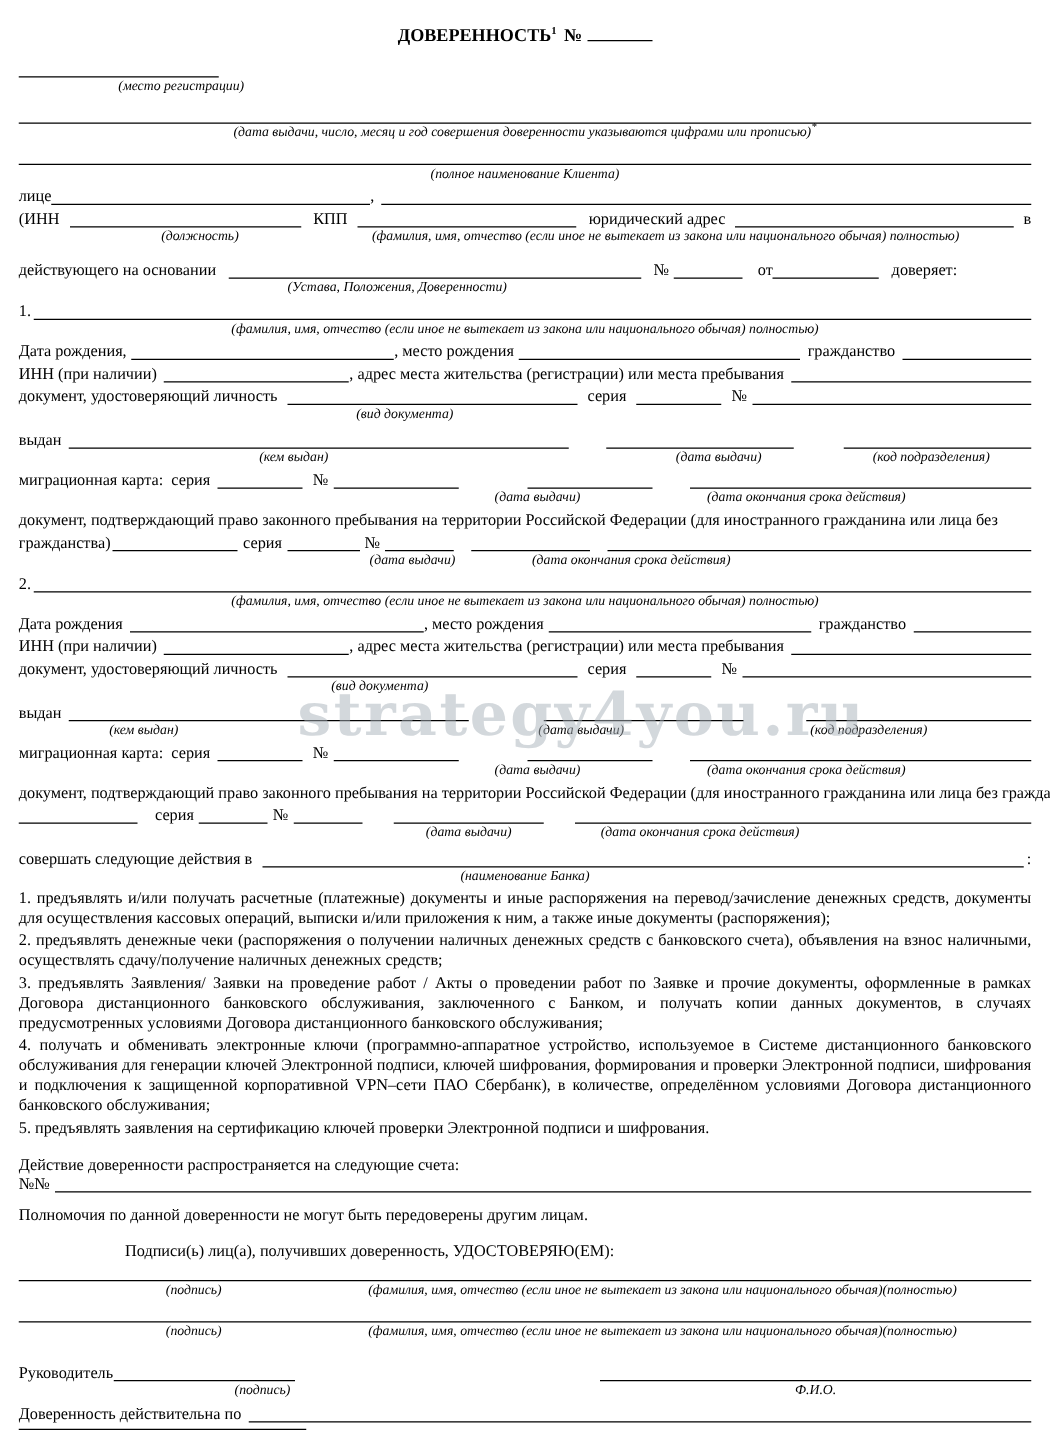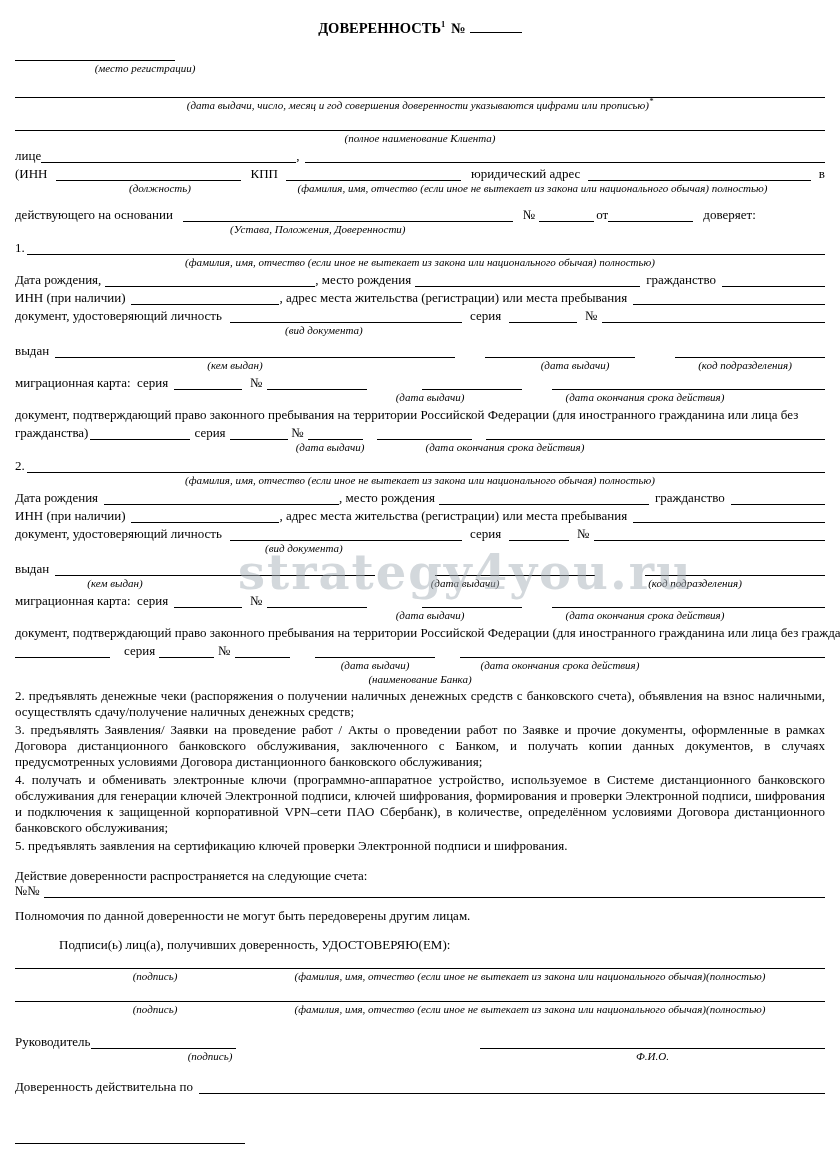--- a/index.html
+++ b/index.html
@@ -80,21 +80,21 @@
   <div class="caprow">
     <span class="cell" style="margin-left:65px;width:160px">(должность)</span>
     <span class="cellfill">(фамилия, имя, отчество (если иное не вытекает из закона или национального обычая) полностью)</span>
   </div>
 
   <div class="row" style="margin-top:12px">
     <span class="lbl">действующего на основании</span>
     <span class="bl" style="width:330px;margin-left:10px"></span>
     <span class="lbl" style="margin-left:10px">№</span>
     <span class="bl" style="width:55px;margin-left:4px"></span>
-    <span class="lbl" style="margin-left:2px">от</span>
+    <span class="lbl" style="margin-left:12px">от</span>
     <span class="bl" style="width:85px"></span>
     <span class="lbl" style="margin-left:10px">доверяет:</span>
   </div>
   <div class="caprow">
     <span class="cell" style="margin-left:215px">(Устава, Положения, Доверенности)</span>
   </div>
 
   <div class="row" style="margin-top:4px">
     <span class="lbl">1.</span>
     <span class="bl fill" style="margin-left:2px"></span>
@@ -233,43 +233,49 @@
     <span class="lbl" style="margin-left:4px">№</span>
     <span class="bl" style="width:55px;margin-left:4px"></span>
     <span class="bl" style="width:120px;margin-left:25px"></span>
     <span class="bl fill" style="margin-left:25px"></span>
   </div>
   <div class="caprow">
     <span class="cell" style="margin-left:300px;width:120px">(дата выдачи)</span>
     <span class="cell" style="margin-left:10px;width:230px">(дата окончания срока действия)</span>
   </div>
 
+  <div class="row" style="margin-top:6px">
+    <span class="lbl">совершать следующие действия в</span>
+    <span class="bl fill" style="margin-left:8px"></span>
+    <span class="lbl" style="margin-left:2px">:</span>
+  </div>
   <div class="caprow center">
     <span>(наименование Банка)</span>
   </div>
 
+  <div class="just">1. предъявлять и/или получать расчетные (платежные) документы и иные распоряжения на перевод/зачисление денежных средств, документы для осуществления кассовых операций, выписки и/или приложения к ним, а  также  иные  документы (распоряжения);</div>
   <div class="just">2. предъявлять денежные чеки (распоряжения о получении наличных денежных средств с банковского счета), объявления на взнос наличными, осуществлять сдачу/получение наличных денежных средств;</div>
   <div class="just">3. предъявлять Заявления/ Заявки на проведение работ / Акты о проведении работ по Заявке и прочие документы, оформленные в рамках Договора дистанционного банковского обслуживания, заключенного с Банком, и получать копии данных документов, в случаях предусмотренных условиями Договора дистанционного банковского обслуживания;</div>
   <div class="just">4. получать и обменивать электронные ключи (программно-аппаратное устройство, используемое в Системе дистанционного банковского обслуживания для генерации ключей Электронной подписи, ключей шифрования, формирования и проверки Электронной подписи, шифрования и подключения к защищенной корпоративной VPN–сети ПАО Сбербанк), в количестве, определённом условиями Договора дистанционного банковского обслуживания;</div>
   <div class="just">5. предъявлять заявления на сертификацию ключей проверки Электронной подписи и шифрования.</div>
 
   <div class="row" style="margin-top:14px">
     <span class="lbl">Действие доверенности распространяется на следующие счета:</span>
   </div>
   <div class="row" style="margin-top:0">
     <span class="lbl">№№</span>
     <span class="bl fill" style="margin-left:4px"></span>
   </div>
 
   <div class="row" style="margin-top:10px">
     <span class="lbl">Полномочия по данной доверенности не могут быть передоверены другим лицам.</span>
   </div>
 
   <div class="row" style="margin-top:14px">
-    <span class="lbl" style="margin-left:44px">Подписи(ь) лиц(а), получивших доверенность, УДОСТОВЕРЯЮ(ЕМ):</span>
+    <span class="lbl" style="margin-left:85px">Подписи(ь) лиц(а), получивших доверенность, УДОСТОВЕРЯЮ(ЕМ):</span>
   </div>
 
   <div class="hr" style="margin-top:16px"></div>
   <div class="caprow">
     <span class="cell" style="margin-left:60px;width:160px">(подпись)</span>
     <span class="cellfill">(фамилия, имя, отчество (если иное не вытекает из закона или национального обычая)(полностью)</span>
   </div>
 
   <div class="hr" style="margin-top:18px"></div>
   <div class="caprow">
@@ -281,21 +287,21 @@
     <span class="lbl">Руководитель</span>
     <span class="bl" style="width:145px"></span>
     <span style="flex:1 1 auto"></span>
     <span class="bl" style="width:345px"></span>
   </div>
   <div class="caprow">
     <span class="cell" style="margin-left:125px;width:140px">(подпись)</span>
     <span class="cell" style="margin-left:200px;width:345px;font-style:italic">Ф.И.О.</span>
   </div>
 
-  <div class="row" style="margin-top:16px">
+  <div class="row" style="margin-top:4px">
     <span class="lbl">Доверенность действительна по</span>
     <span class="bl fill" style="margin-left:6px"></span>
   </div>
 
   <div class="footnotes">
     <div class="fnsep"></div>
   </div>
 
 </div>
 

